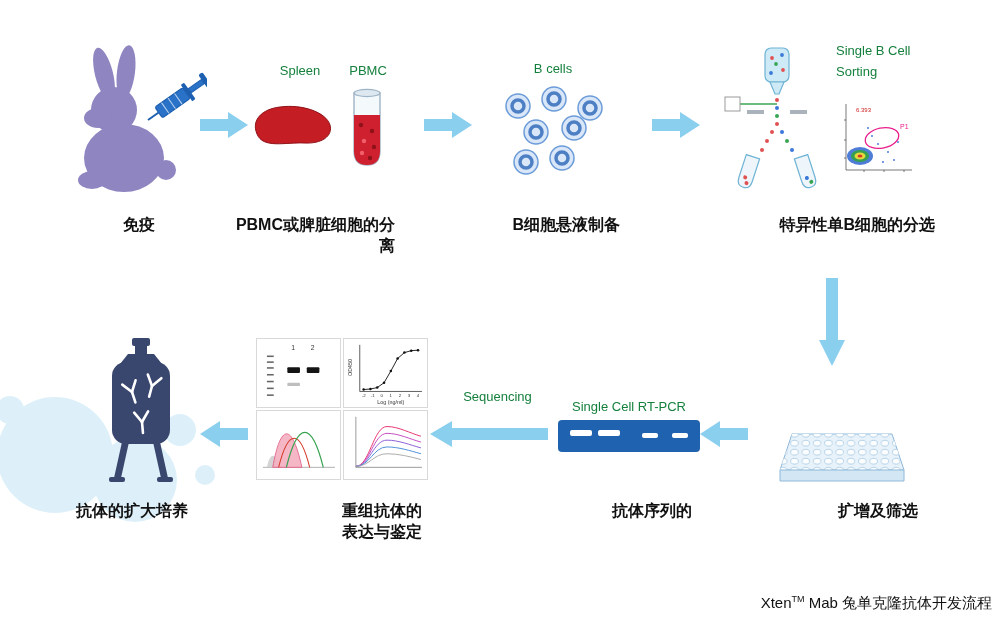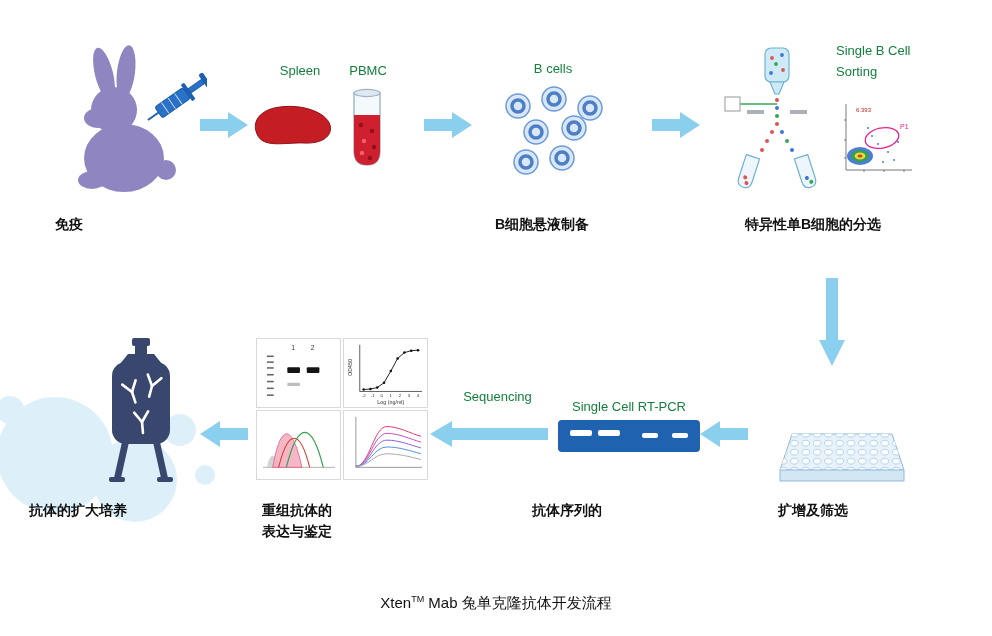--- a/index.html
+++ b/index.html
@@ -1,26 +1,26 @@
 <!DOCTYPE html>
 <html style="--arrow: #8bcfef; --rabbit: #8e85c1; --spleen: #c41e24; --blood: #cf2030; --cellfill: #d9e7f8; --cellring: #4d7fc4; --gel: #1f63b0; --vessel: #39466e; --gate: #e91e8c; --blob: #d8eef9;"><head>
 <meta charset="utf-8">
 <style>
   * { margin:0; padding:0; box-sizing:border-box; }
   html,body { background:#fff; }
   body { font-family:"Liberation Sans", sans-serif; }
   .canvas { position:relative; width:992px; height:636px; background:#fff; overflow:hidden; }
   .abs { position:absolute; }
-  .cn { font-weight:700; font-size:14px; color:#111; text-align:left; line-height:21px; }
+  .cn { font-weight:700; font-size:16px; color:#111; text-align:right; line-height:21px; }
   .en { font-size:13px; color:#15803d; font-weight:500; line-height:21px; }
   .en-c { text-align:center; }
   .panel-grid { display:grid; grid-template-columns:85px 85px; grid-template-rows:70px 70px; gap:2px; }
   .panel { border:1px solid #d9d9d9; background:#fff; overflow:hidden; }
   .panel svg { display:block; width:100%; height:100%; }
-  .title { font-size:15px; color:#111; text-align:center; font-weight:500; }
+  .title { font-size:15px; color:#111; text-align:right; font-weight:500; }
   .title sup { font-size:9px; }
   svg { display:block; }
 </style>
 </head>
 <body>
 
 <div class="canvas">
 
   <svg class="abs" style="left:62px;top:42px" width="145" height="160" viewBox="0 0 145 160">
     <g style="fill:var(--rabbit,#8e85c1)">
@@ -58,20 +58,21 @@
     <path d="M10,8 L10,66 Q10,80 23,80 Q36,80 36,66 L36,8 Z" fill="#f4f9fc" stroke="#9fb4c6" stroke-width="1.4"></path>
     <path d="M10,30 L10,66 Q10,80 23,80 Q36,80 36,66 L36,30 Z" style="fill:var(--blood,#cf2030)"></path>
     <circle cx="17" cy="40" r="2.2" fill="#8f1218"></circle>
     <circle cx="28" cy="46" r="2.2" fill="#8f1218"></circle>
     <circle cx="20" cy="56" r="2.2" fill="#f0606a"></circle>
     <circle cx="30" cy="62" r="2.2" fill="#8f1218"></circle>
     <circle cx="18" cy="68" r="2.2" fill="#f0606a"></circle>
     <circle cx="26" cy="73" r="2.2" fill="#8f1218"></circle>
     <ellipse cx="23" cy="8" rx="13" ry="3.6" fill="#dde8f0" stroke="#9fb4c6" stroke-width="1.2"></ellipse>
   </svg>
+  <div class="abs cn" style="left:225px;top:214px;width:170px">PBMC或脾脏细胞的分离</div>
 
   <svg class="abs" style="left:424px;top:112px" width="48" height="26" viewBox="0 0 48 26">
     <polygon points="0,7 28,7 28,0 48,13 28,26 28,19 0,19" style="fill:var(--arrow,#8bcfef)"></polygon>
   </svg>
 
   <div class="abs en en-c" style="left:513px;top:58px;width:80px">B cells</div>
   <svg class="abs" style="left:498px;top:86px" width="118" height="98" viewBox="0 0 118 98">
     <g>
       <g transform="translate(20,20)">
           <circle r="12" style="fill:var(--cellfill,#d9e7f8)" stroke="#6b9bd8" stroke-width="1.5"></circle>
@@ -318,21 +319,21 @@
           <line x1="0" y1="0" x2="7" y2="-10"></line>
           <line x1="0" y1="0" x2="0" y2="11"></line>
       </g>
       <g transform="translate(54,84) rotate(-5)">
         <line x1="0" y1="0" x2="-7" y2="-10"></line>
           <line x1="0" y1="0" x2="7" y2="-10"></line>
           <line x1="0" y1="0" x2="0" y2="11"></line>
       </g>
     </g>
   </svg>
-  <div class="abs cn" style="left:29px;top:500px;width:170px;z-index:2">
+  <div class="abs cn" style="left:18px;top:500px;width:170px;z-index:2">
     <div>抗体的扩大培养</div>
   </div>
 
   <div class="abs title" style="left:0;top:594px;width:992px">
     <span>Xten</span><sup>TM</sup><span> Mab 兔单克隆抗体开发流程</span>
   </div>
 
 </div>
 
 </body></html>

